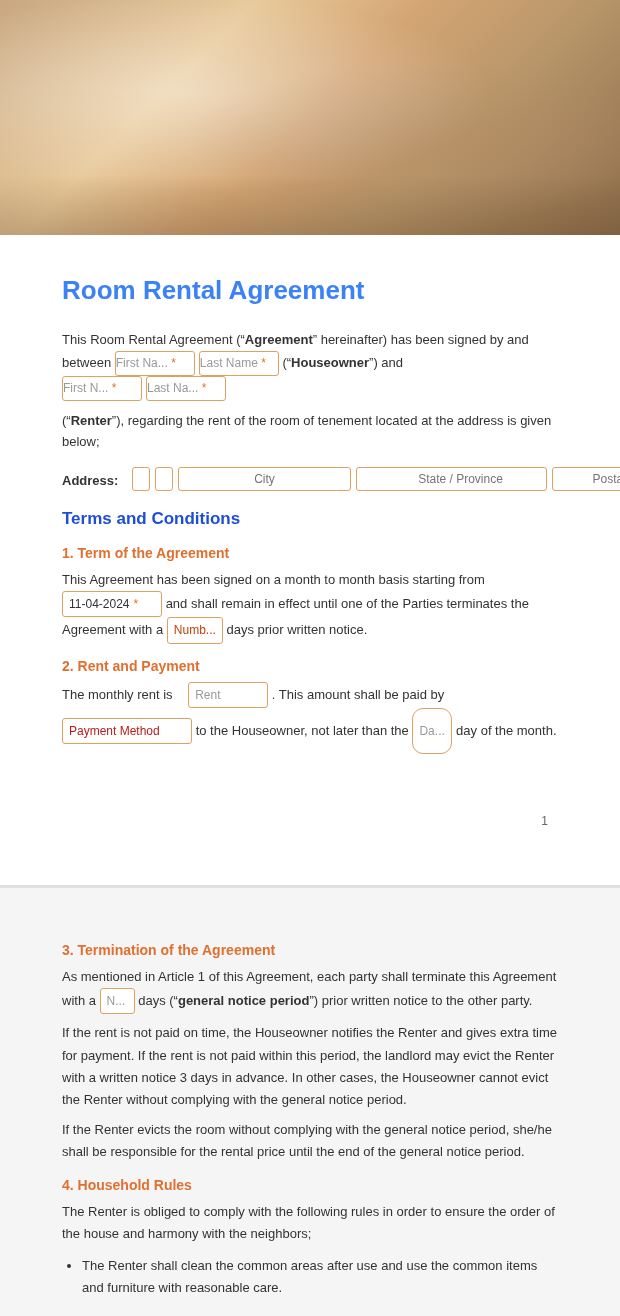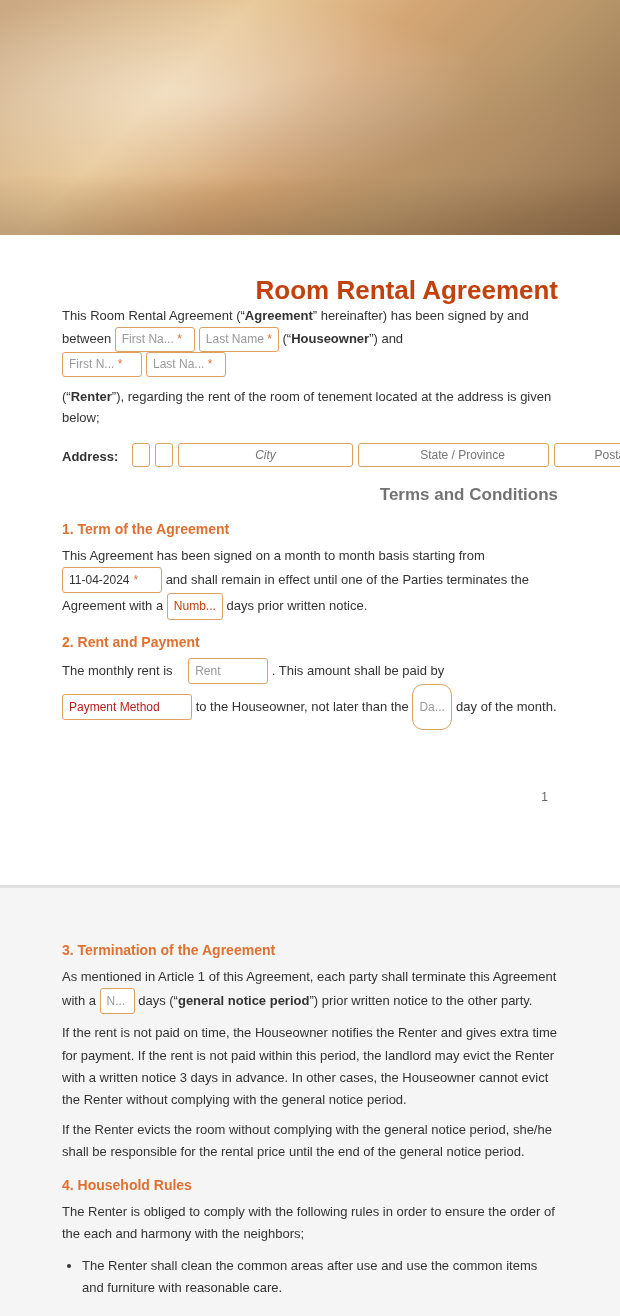--- a/index.html
+++ b/index.html
@@ -37,37 +37,38 @@
 
     
     .page {
       background: #fff;
       padding: 40px 62px 50px;
       min-height: 650px;
       position: relative;
     }
 
     .page-title {
-      text-align: right;
+      text-align: left;
       font-size: 26px;
       font-weight: bold;
-      color: #c2410c;
+      color: #3b82f6;
+      margin-bottom: 24px;
     }
 
     .intro-text {
       font-size: 13px;
       line-height: 1.6;
       margin-bottom: 10px;
     }
 
     .inline-field {
       display: inline-block;
       border: 1.5px solid #e0a060;
       border-radius: 3px;
-      padding: 2px 6px;
+      padding: 2px 0;
       min-width: 80px;
       font-size: 12px;
       color: #999;
       background: #fff;
       vertical-align: middle;
     }
     .inline-field.required::after {
       content: ' *';
       color: #e07030;
     }
@@ -96,30 +97,30 @@
     .address-input {
       border: 1.5px solid #e0a060;
       border-radius: 3px;
       padding: 4px 8px;
       font-size: 12px;
       color: #999;
       background: #fff;
       text-align: center;
     }
     .addr-full { width: 100%; }
-    .addr-city { flex: 1; font-style: italic; }
+    .addr-city { flex: 1; }
     .addr-state { flex: 1; padding-left: 26px; }
     .addr-postal { flex: 1; }
     .addr-country { flex: 1; }
 
     .section-title {
-      text-align: right;
+      text-align: left;
       font-size: 17px;
       font-weight: bold;
-      color: #737373;
+      color: #1d4ed8;
       margin: 18px 0 16px;
     }
 
     .term-heading {
       font-size: 14px;
       font-weight: bold;
       color: #e07030;
       margin: 14px 0 8px;
     }
 
@@ -314,18 +315,18 @@
   <div class="term-heading">3. Termination of the Agreement</div>
   <p class="term-text">
     <span>As mentioned in Article 1 of this Agreement, each party shall terminate this Agreement with a</span>
     <span class="notice-field">N...</span>
     <span> days (“</span><strong>general notice period</strong><span>”) prior written notice to the other party.</span>
   </p>
   <p class="term-text">If the rent is not paid on time, the Houseowner notifies the Renter and gives extra time for payment. If the rent is not paid within this period, the landlord may evict the Renter with a written notice 3 days in advance. In other cases, the Houseowner cannot evict the Renter without complying with the  general notice period.</p>
   <p class="term-text">If the Renter evicts the room without complying with the general notice period, she/he shall be responsible for the rental price until the end of the general notice period.</p>
 
   <div class="term-heading">4. Household Rules</div>
-  <p class="term-text">The Renter is obliged to comply with the following rules in order to ensure the order of the each and harmony with the neighbors;</p>
+  <p class="term-text">The Renter is obliged to comply with the following rules in order to ensure the order of the house and harmony with the neighbors;</p>
   <ul>
     <li>The Renter shall clean the common areas after use and use the common items and furniture with reasonable care.</li>
   </ul>
 
 </div>
 
 </body></html>

